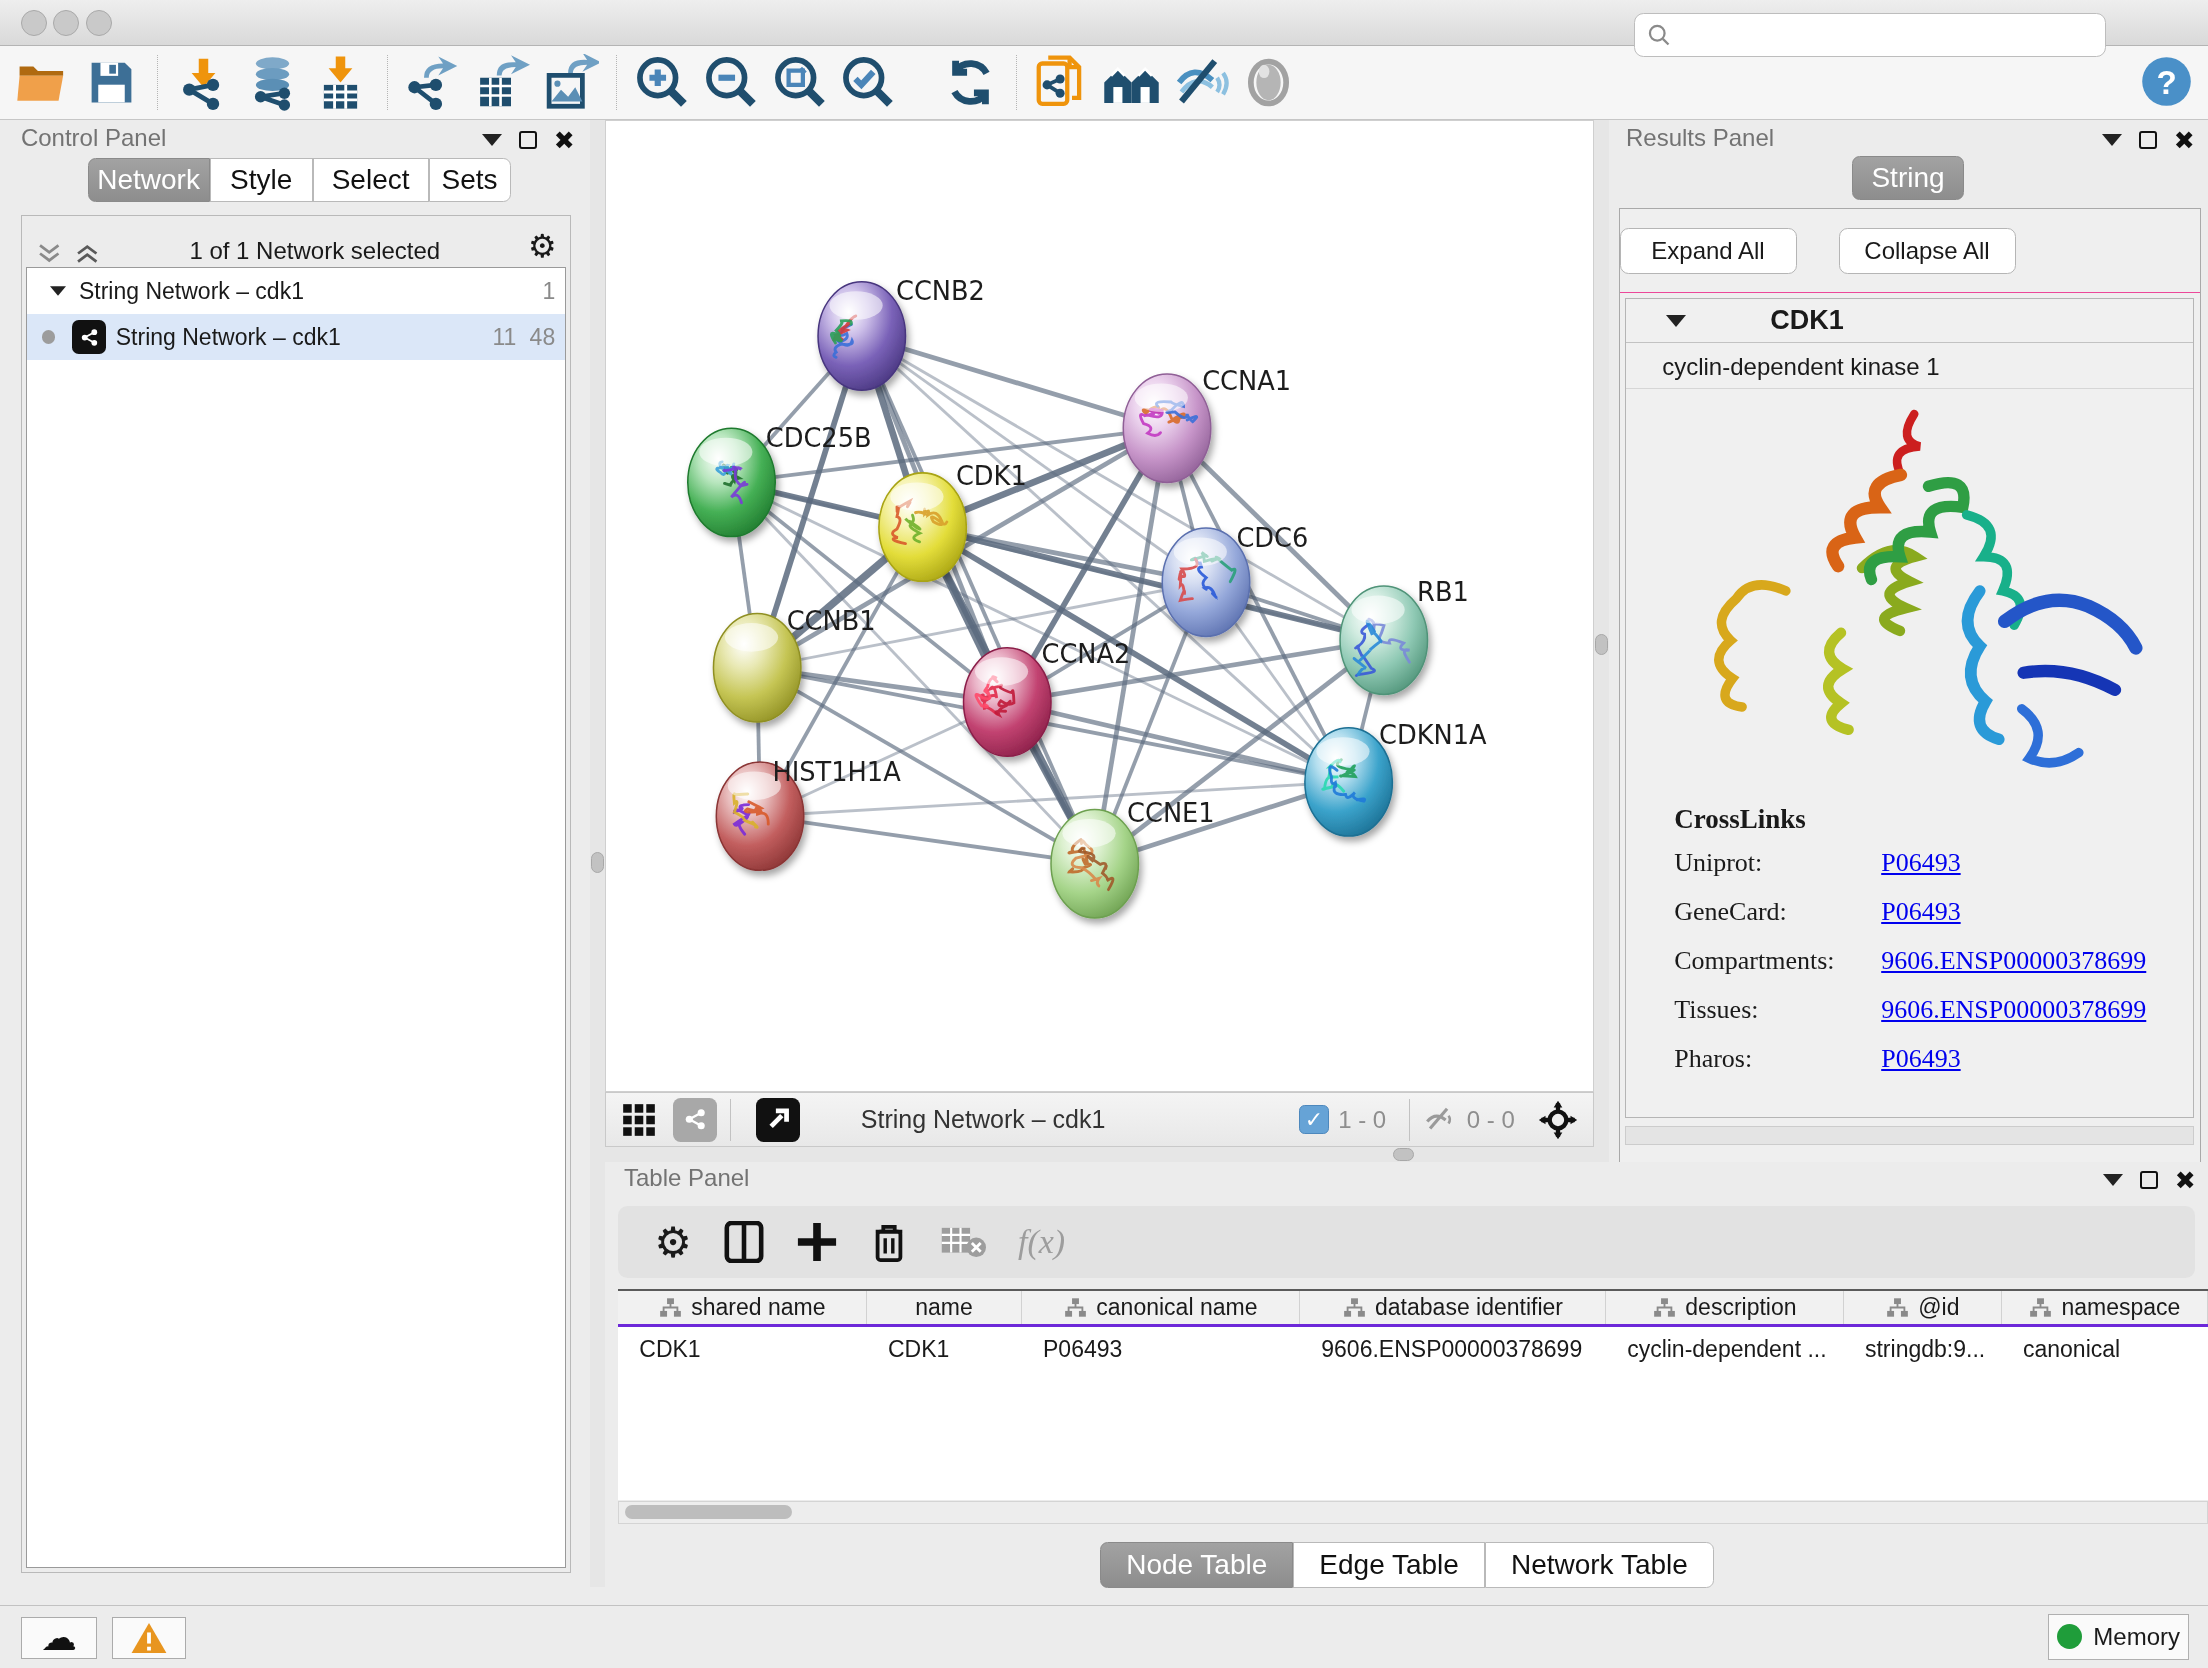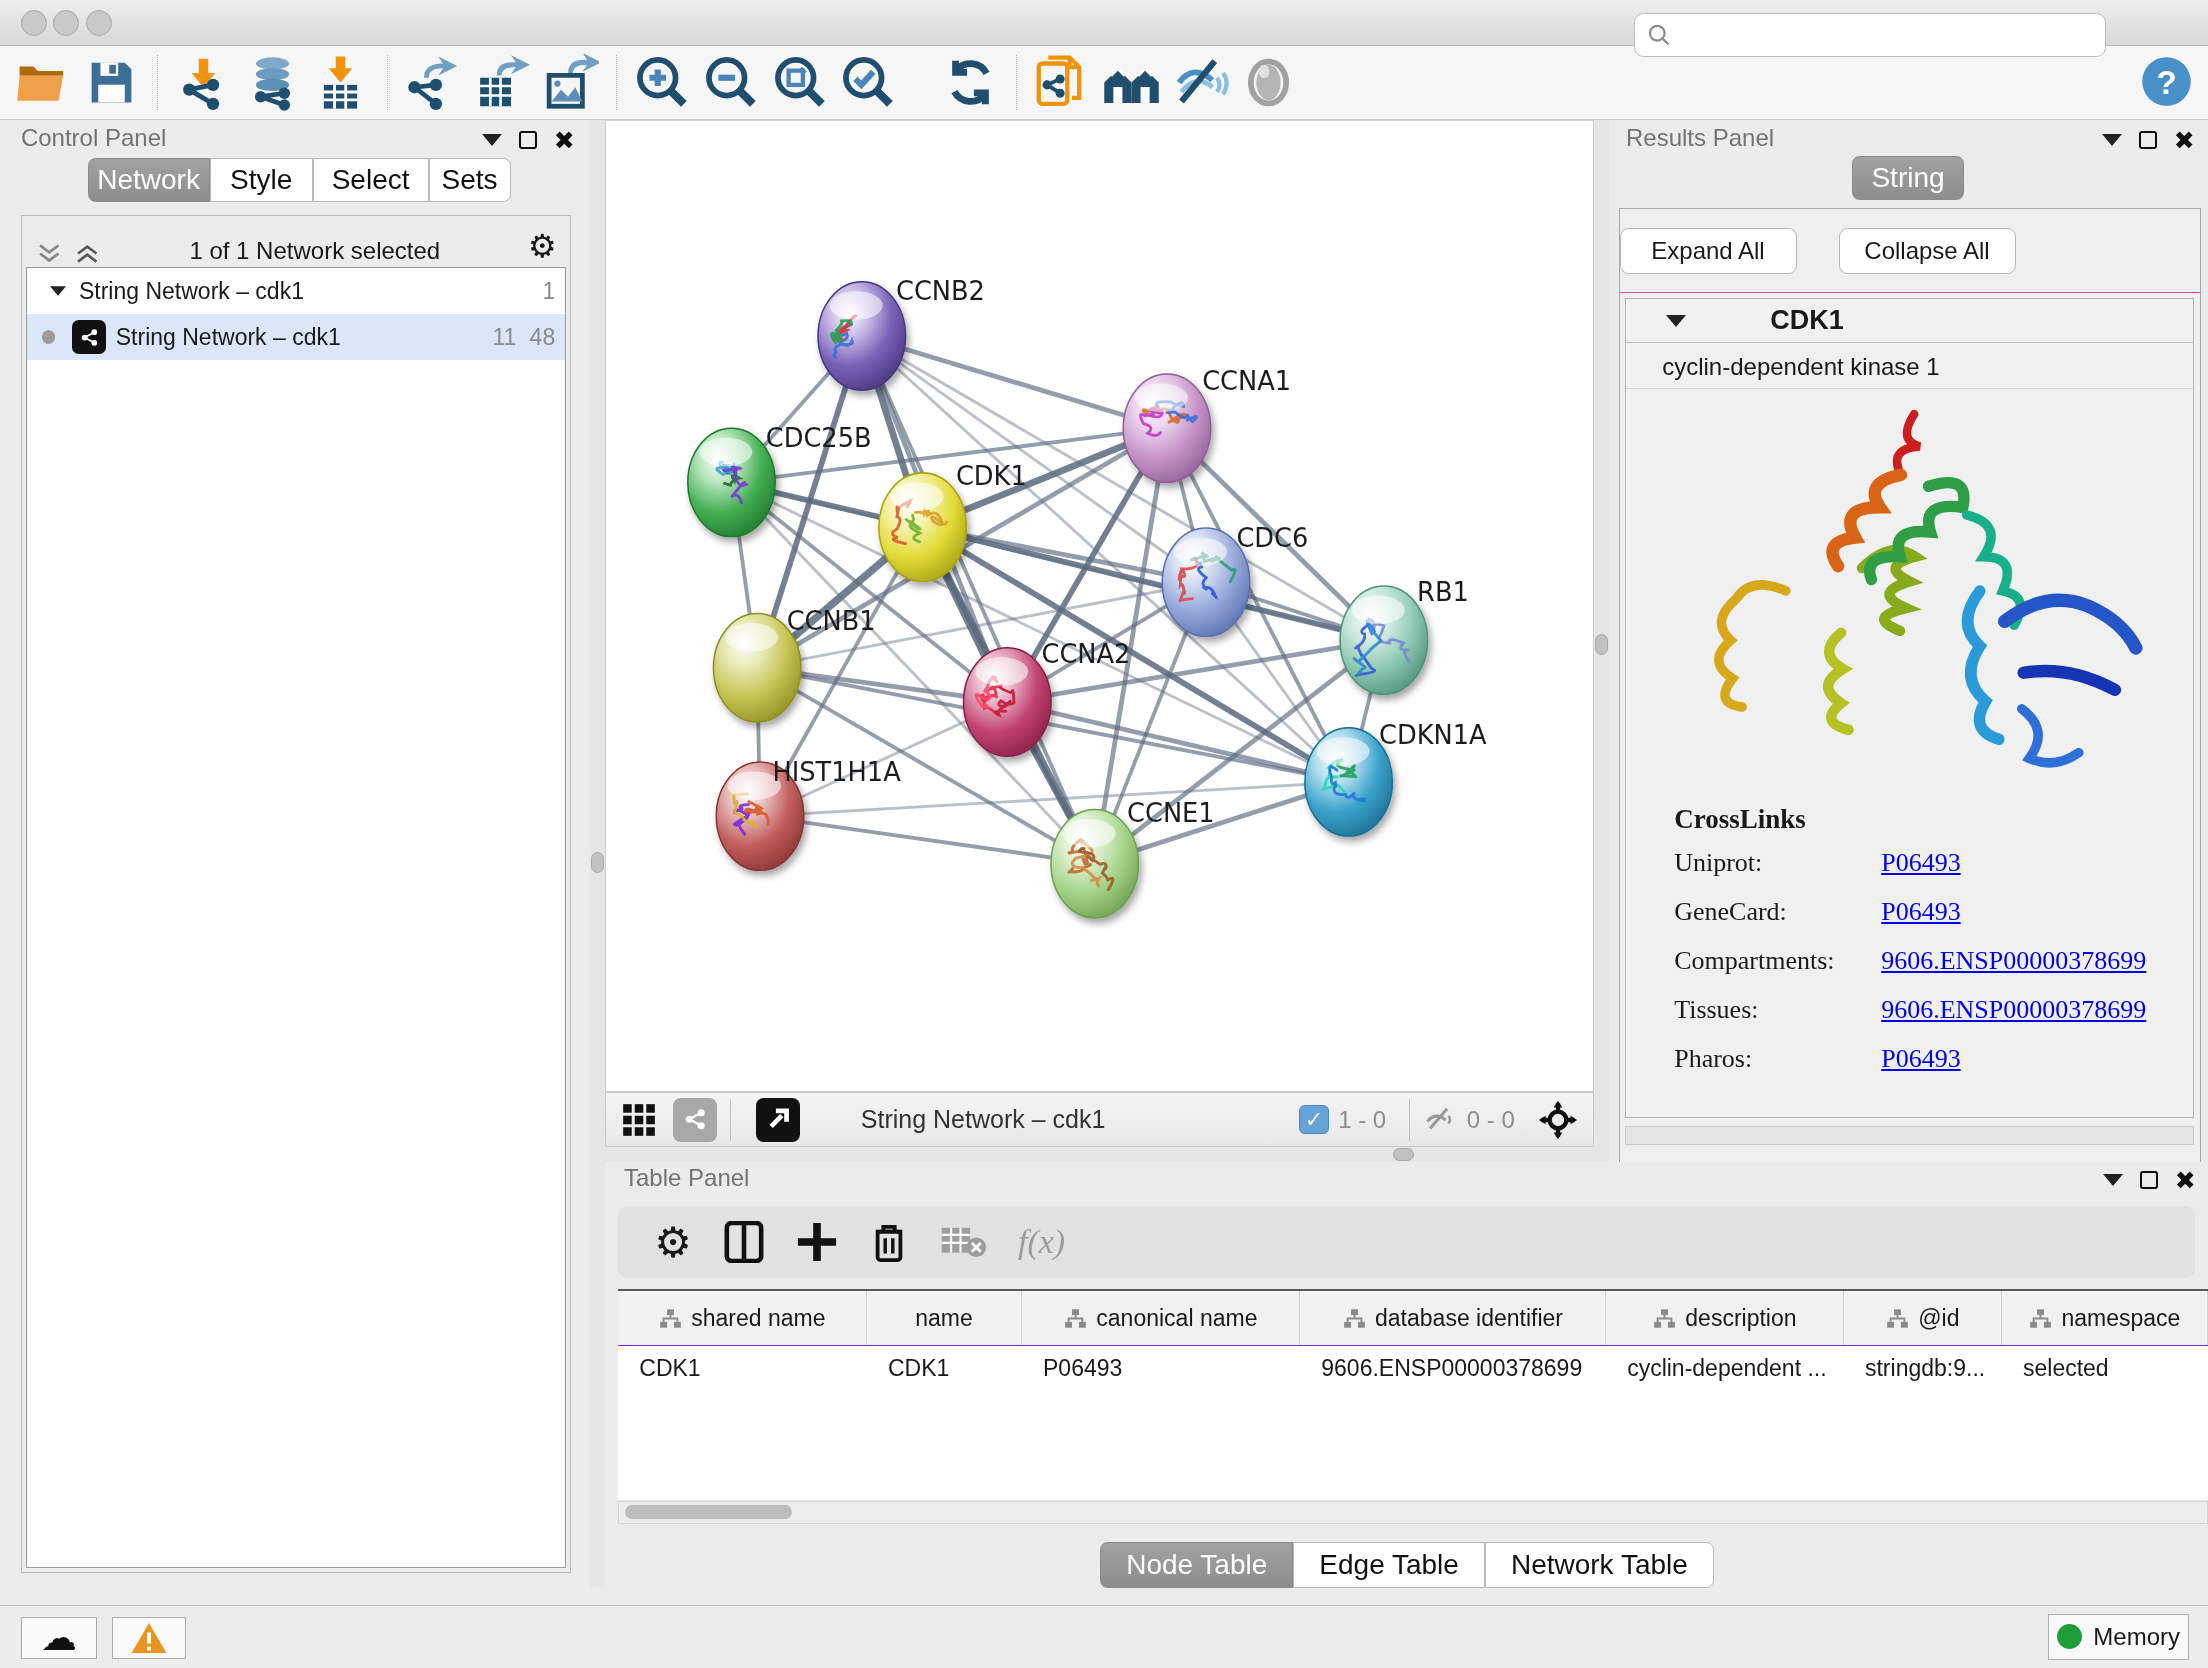--- a/index.html
+++ b/index.html
@@ -87,21 +87,21 @@
   .cl-row { display:flex; font-size:26px; margin-bottom:19px; }
   .cl-label { width:207px; }
   .cl-link { color:#0000ee; text-decoration:underline; }
   #rp-scroll { position:absolute; left:5.7px; top:917px; width:569px; height:19px; background:#e4e4e4; border:1px solid #cccccc; }
 
   
   #table-panel { position:absolute; left:605px; top:1162px; width:1604px; height:443px; background:#ececec; }
   #tp-toolbar { position:absolute; left:13.3px; top:44px; width:1577px; height:72px; background:#e2e2e2; border-radius:9.5px;
     display:flex; align-items:center; gap:32px; padding-left:36px; }
   #tp-table { position:absolute; left:13.3px; top:127px; width:1590px; height:211px; background:#ffffff; border-top:2.9px solid #5a5a5a; overflow:hidden; }
-  #tp-header { display:flex; height:55px; background:#f1f1f1; border-bottom:1px solid #6d28d9; }
+  #tp-header { display:flex; height:36px; background:#f1f1f1; border-bottom:3px solid #6d28d9; }
   .th { display:flex; align-items:center; justify-content:center; gap:9.5px; font-size:23px; border-right:1px solid #d2d2d2; }
   #tp-row { display:flex; height:44px; }
   .td { font-size:23px; display:flex; align-items:center; padding-left:21px; }
   #tp-scroll { position:absolute; left:13.3px; top:339px; width:1590px; height:23px; background:#ededed; border:1px solid #d4d4d4; }
   #tp-thumb { position:absolute; left:5.7px; top:2.9px; width:167px; height:14.3px; border-radius:7.6px; background:#bdbdbd; }
   #tp-tabs { position:absolute; left:0; width:100%; top:380px; display:flex; justify-content:center; }
   #tp-tabs .tab { padding:0 25px; height:46px; }
   #tp-tabs .tab:first-child { border-radius:7.6px 0 0 7.6px; }
   #tp-tabs .tab:last-child { border-radius:0 7.6px 7.6px 0; }
 
@@ -771,21 +771,21 @@
           <span>namespace</span>
         </div>
       </div>
     <div id="tp-row">
         <div class="td" style="width: 252px;">CDK1</div>
         <div class="td" style="width: 157px;">CDK1</div>
         <div class="td" style="width: 282px;">P06493</div>
         <div class="td" style="width: 310px;">9606.ENSP00000378699</div>
         <div class="td" style="width: 241px;">cyclin-dependent ...</div>
         <div class="td" style="width: 160px;">stringdb:9...</div>
-        <div class="td" style="width: 209px;">selected</div>
+        <div class="td" style="width: 209px;">canonical</div>
       </div>
   </div>
   <div id="tp-scroll">
       <span id="tp-thumb"></span>
     </div>
   <div id="tp-tabs">
       <div class="tab sel">Node Table</div>
       <div class="tab">Edge Table</div>
       <div class="tab">Network Table</div>
     </div>

